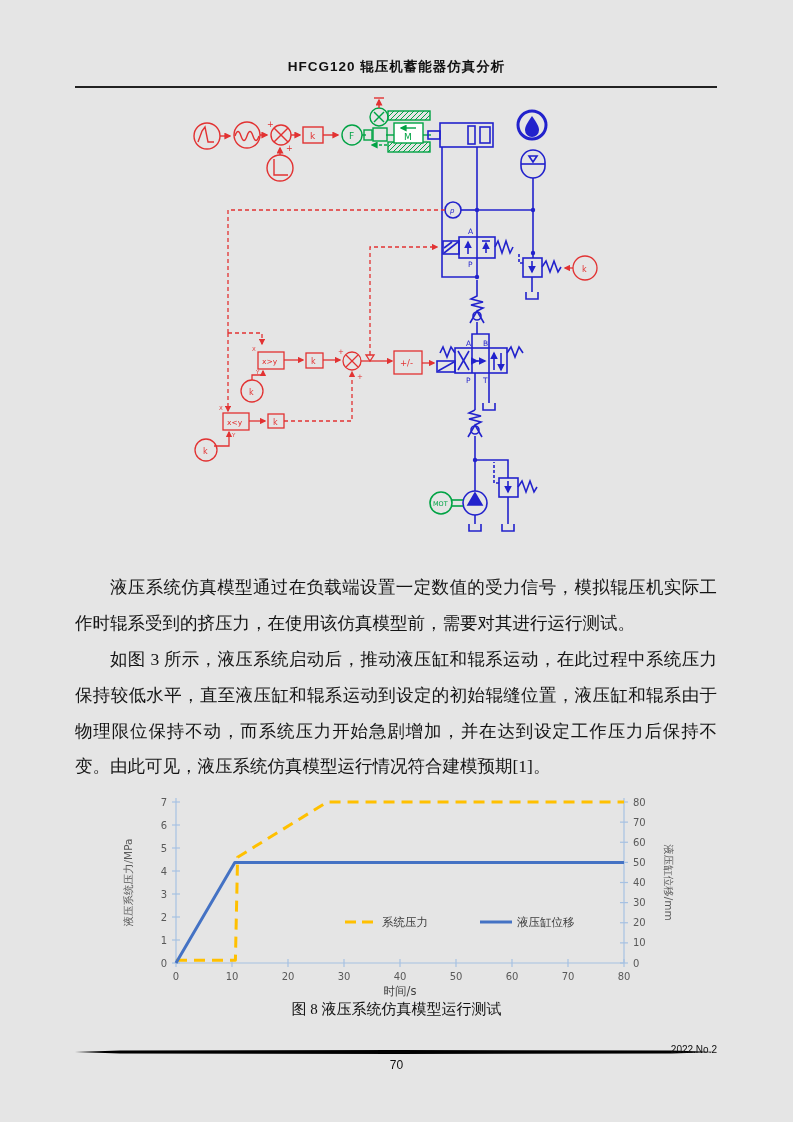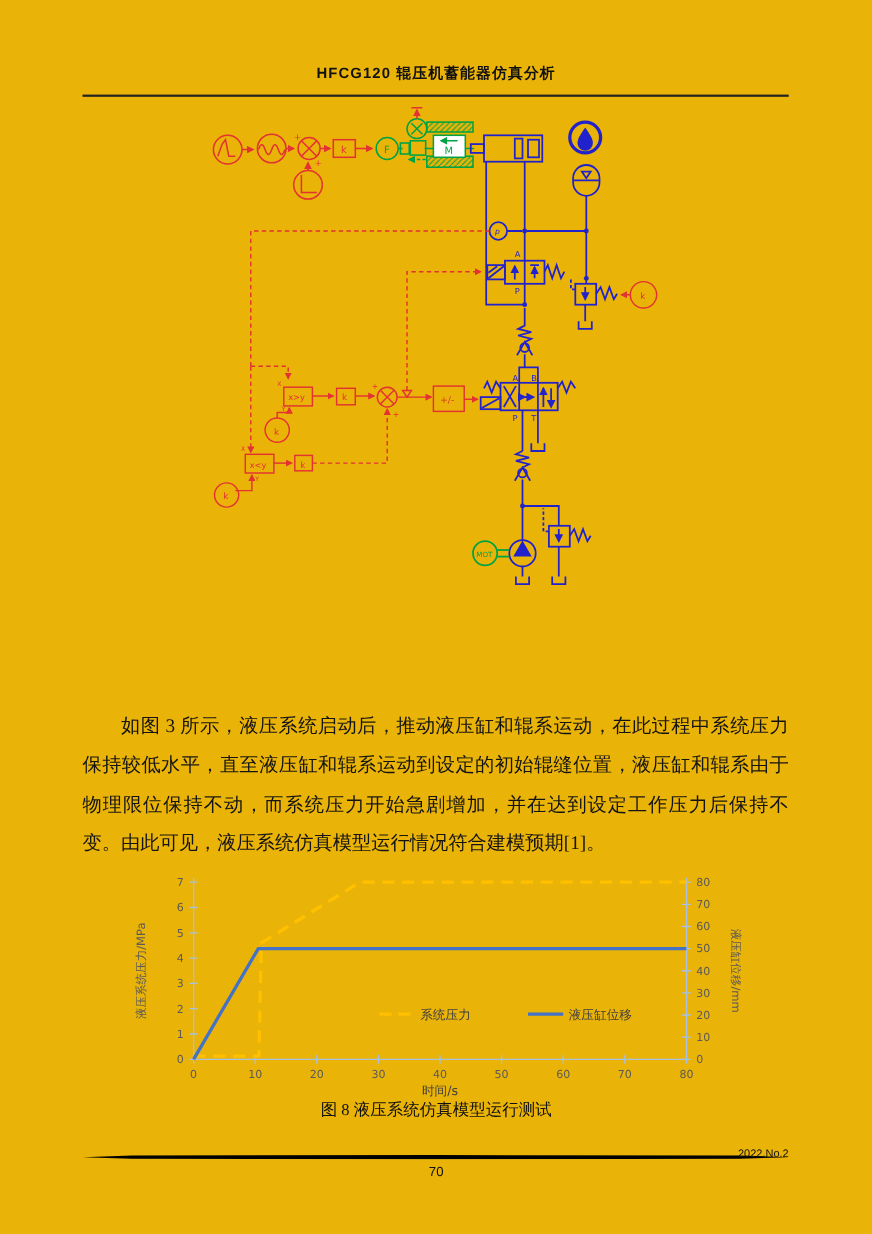--- a/index.html
+++ b/index.html
@@ -1,16 +1,16 @@
 <!DOCTYPE html>
 <html><head>
 <meta charset="utf-8">
 <style>
   html,body{margin:0;padding:0;background:#ffffff;}
-  .page{position:relative;width:793px;height:1122px;background:#eab308;overflow:hidden;
+  .page{position:relative;width:793px;height:1122px;background:#e5e5e5;overflow:hidden;
         font-family:"Liberation Serif","DejaVu Serif",serif;color:#1a1a1a;}
   .hdr-title{position:absolute;top:58px;left:0;width:100%;text-align:center;
              font-family:"Liberation Sans","DejaVu Sans",sans-serif;
              font-weight:bold;font-size:13.5px;letter-spacing:1px;color:#111;}
   .hdr-rule{position:absolute;top:86px;left:75px;width:642px;height:0;border-top:2px solid #222;}
   .diagram{position:absolute;left:185px;top:90px;width:420px;height:460px;}
   .caption{position:absolute;left:0;width:100%;text-align:center;font-size:15px;color:#111;}
   .cap2{top:544px;font-weight:bold;font-family:"Liberation Sans","DejaVu Sans",sans-serif;font-size:14.5px;}
   .cap3{top:1000px;font-size:15px;}
   .bodytext{position:absolute;left:75px;width:642px;font-size:17.5px;line-height:35.8px;
@@ -258,20 +258,23 @@
       <text x="338" y="354" font-size="7">+</text>
       <text x="357" y="379" font-size="7">+</text>
       <text x="252" y="351" font-size="5.5">X</text>
       <text x="256" y="374" font-size="5.5">Y</text>
       <text x="219" y="410" font-size="5.5">X</text>
       <text x="232" y="437" font-size="5.5">Y</text>
     </g>
   </svg>
 
 
+  <div class="bodytext p1">
+    <p>液压系统仿真模型通过在负载端设置一定数值的受力信号，模拟辊压机实际工作时辊系受到的挤压力，在使用该仿真模型前，需要对其进行运行测试。</p>
+  </div>
   <div class="bodytext p2">
     <p>如图 3 所示，液压系统启动后，推动液压缸和辊系运动，在此过程中系统压力保持较低水平，直至液压缸和辊系运动到设定的初始辊缝位置，液压缸和辊系由于物理限位保持不动，而系统压力开始急剧增加，并在达到设定工作压力后保持不变。由此可见，液压系统仿真模型运行情况符合建模预期[1]。</p>
   </div>
 
   <svg id="chart-svg" class="chart" viewBox="0 0 565 205" width="565" height="205">
       <line x1="60" y1="3" x2="60" y2="168" stroke="#a6c1e2" stroke-width="1.2"></line>
       <line x1="508" y1="3" x2="508" y2="168" stroke="#a6c1e2" stroke-width="1.2"></line>
       <line x1="60" y1="168" x2="508" y2="168" stroke="#a6c1e2" stroke-width="1.2"></line>
       <line x1="56" y1="168" x2="64" y2="168" stroke="#a6c1e2" stroke-width="1.2"></line>
       <text x="51" y="171.5" text-anchor="end" font-size="10" fill="#595959">0</text>

